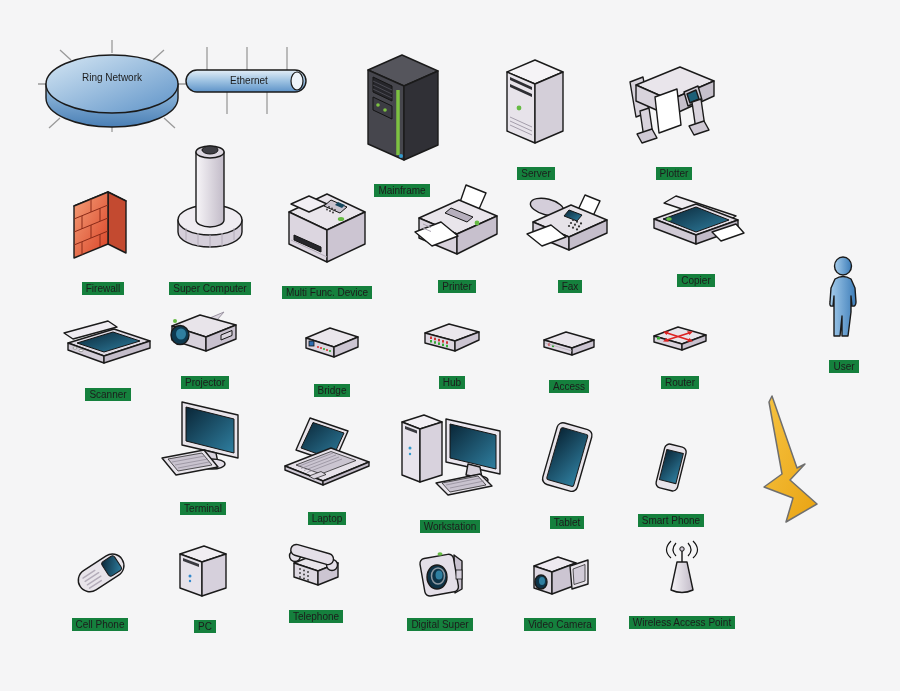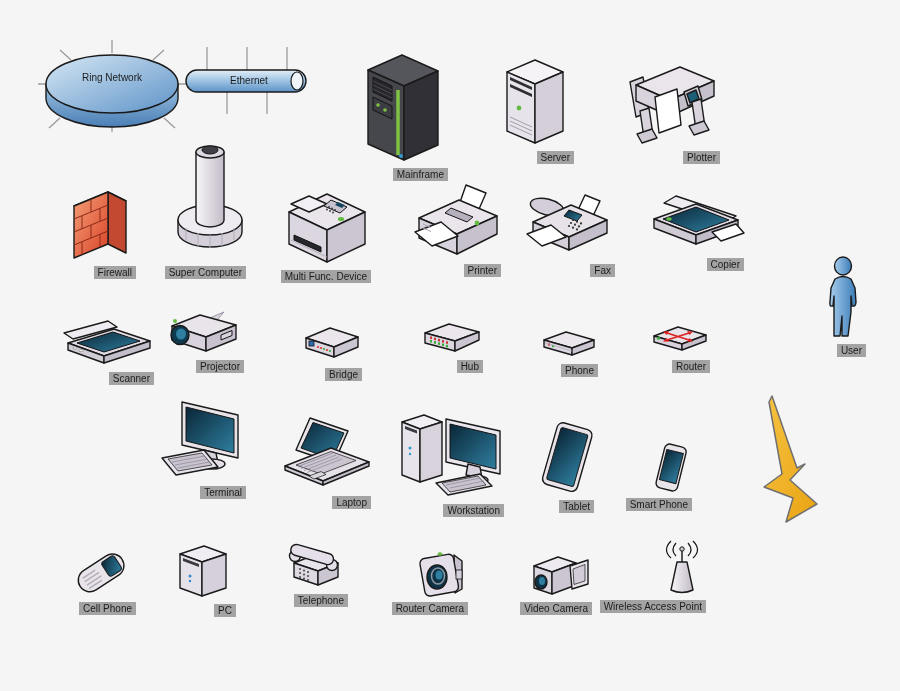--- a/index.html
+++ b/index.html
@@ -1,20 +1,20 @@
 <!DOCTYPE html>
 <html><head>
 <meta charset="utf-8">
 <style>
   html,body{margin:0;padding:0}
   .canvas{position:relative;width:900px;height:691px;background:#f5f5f6;overflow:hidden;
           font-family:"Liberation Sans",sans-serif}
-  figure.shape{position:absolute;margin:0;display:flex;flex-direction:column;align-items:flex-end}
+  figure.shape{position:absolute;margin:0;display:flex;flex-direction:column;align-items:center}
   .shape svg{display:block;overflow:visible}
-  .lbl{margin-top:4px;font-size:10px;line-height:13px;color:#1c1c1c;background:#a3a3a3;
+  .lbl{margin-top:20px;font-size:10px;line-height:13px;color:#1c1c1c;background:#15803d;
        padding:0 4px;white-space:nowrap}
   .on-icon{position:absolute;left:50%;transform:translateX(-50%);background:transparent;
            margin:0;padding:0}
   .o{stroke:#1a1a1a;stroke-width:1.4;stroke-linejoin:round;stroke-linecap:round}
 </style>
 </head>
 <body>
 
 <div class="canvas">
 
@@ -326,21 +326,21 @@
     <svg width="58" height="32" viewBox="0 0 58 32">
       <g class="o">
         <polygon points="4,12 26,4 54,12 32,20" fill="#eae6ec"></polygon>
         <polygon points="4,12 32,20 32,27 4,19" fill="#dcd6e0"></polygon>
         <polygon points="32,20 54,12 54,19 32,27" fill="#ccc5d2"></polygon>
       </g>
       <circle cx="9" cy="16.5" r="1.2" fill="#cc3333"></circle>
         <circle cx="13" cy="18" r="1.2" fill="#33aa33"></circle>
       <path d="M5,15l27,8" stroke="#b3acb9" stroke-width=".8" fill="none"></path>
     </svg>
-    <figcaption class="lbl">Phone</figcaption>
+    <figcaption class="lbl">Access</figcaption>
   </figure>
 
   <figure class="shape" style="left:650px;top:324px;width:60px">
     <svg width="60" height="32" viewBox="0 0 60 32">
       <g class="o">
         <polygon points="4,12 28,3 56,11 32,20" fill="#e8e4ea"></polygon>
         <polygon points="4,12 32,20 32,26 4,18" fill="#d8d2dc"></polygon>
         <polygon points="32,20 56,11 56,17 32,26" fill="#c8c1ce"></polygon>
       </g>
       <path d="M17,9L39,16 M39,9L17,16" stroke="#dd2222" stroke-width="1.8" fill="none"></path>
@@ -497,21 +497,21 @@
       <polygon points="42,9 50,15 50,43 43,47" fill="#c8c1ce" class="o"></polygon>
       <g transform="rotate(-10 28 28)" class="o">
         <rect x="10" y="10" width="34" height="38" rx="5" fill="#e4dfe8"></rect>
       </g>
       <ellipse cx="25" cy="31" rx="10" ry="12" fill="#0e3347" class="o"></ellipse>
       <ellipse cx="26" cy="30" rx="6.5" ry="8" fill="none" stroke="#8d98a2" stroke-width="1.5"></ellipse>
       <ellipse cx="27" cy="29" rx="3.5" ry="4.5" fill="#2f7fa0"></ellipse>
       <ellipse cx="28" cy="8" rx="2.5" ry="1.7" fill="#66bb44"></ellipse>
       <rect x="44" y="24" width="6" height="9" fill="#d6d0dc" stroke="#141414" stroke-width=".8"></rect>
     </svg>
-    <figcaption class="lbl">Router Camera</figcaption>
+    <figcaption class="lbl">Digital Super</figcaption>
   </figure>
 
   <figure class="shape" style="left:528px;top:550px;width:64px">
     <svg width="64" height="48" viewBox="0 0 64 48">
       <g class="o">
         <polygon points="6,16 30,7 48,13 24,22" fill="#eee9f0"></polygon>
         <polygon points="6,16 24,22 24,44 6,38" fill="#dcd6e0"></polygon>
         <polygon points="24,22 48,13 48,35 24,44" fill="#ccc5d2"></polygon>
         <polygon points="42,16 60,10 60,34 44,39" fill="#e8e4ea"></polygon>
       </g>

